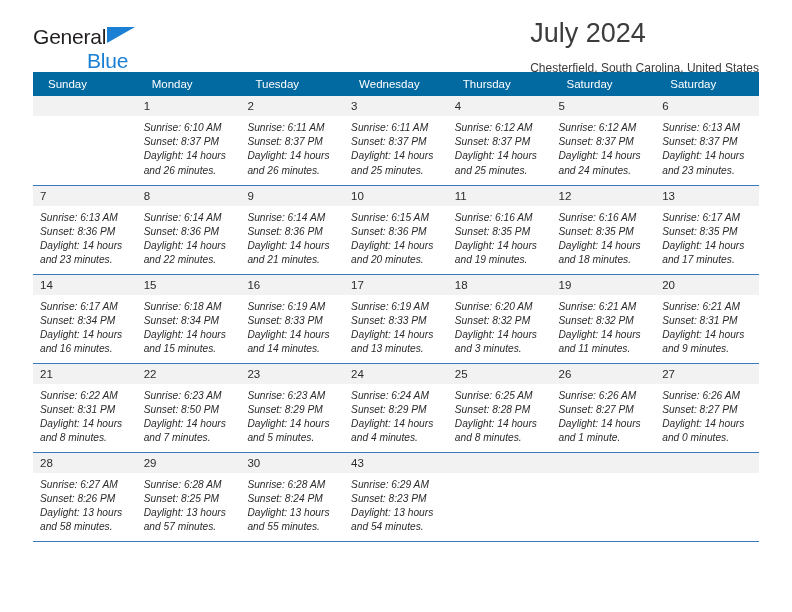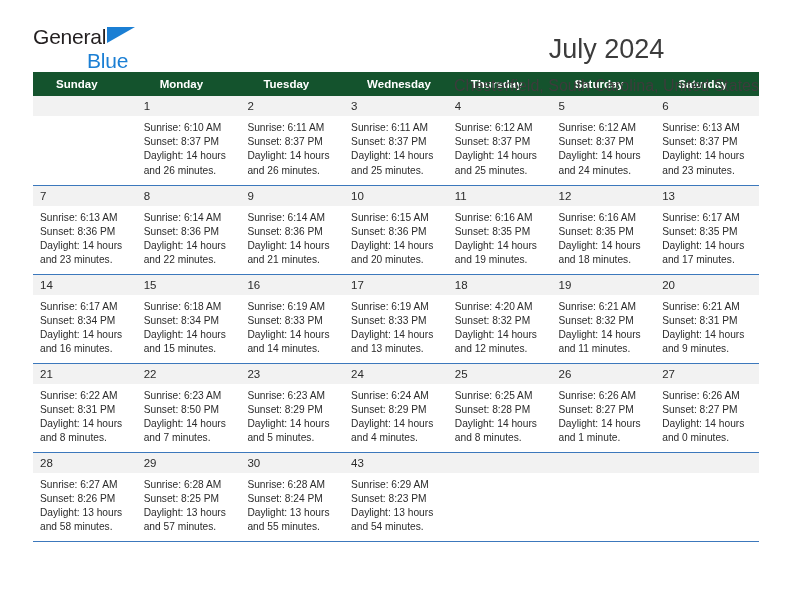--- a/index.html
+++ b/index.html
@@ -51,51 +51,51 @@
   .logo-row2 {
     margin-top: 3px;
     margin-left: 54px;
     font-size: 21px;
     color: #1b7fd4;
     letter-spacing: -0.2px;
   }
   .title-block {
     position: absolute;
     right: 0;
-    top: 16px;
-    text-align: center;
+    top: 0;
+    text-align: left;
   }
   .cal-title {
     font-size: 27px;
     color: #3c3c3c;
     line-height: 1.1;
     margin-top: 19px;
     font-weight: normal;
   }
   .cal-sub {
-    font-size: 16px;
+    font-size: 12px;
     color: #3c3c3c;
     margin-top: 12px;
     font-weight: normal;
   }
 
   
   .calendar {
     margin: 0 33px;
     width: 726px;
     border-collapse: collapse;
     table-layout: fixed;
   }
   .calendar th {
-    background: #14532d;
+    background: #0369a1;
     color: #ffffff;
     font-size: 11.5px;
-    font-weight: bold;
+    font-weight: normal;
     text-align: left;
-    padding: 6px 0 6px 23px;
+    padding: 6px 0 6px 15px;
     height: 22px;
     border: none;
   }
   .calendar td {
     vertical-align: top;
     padding: 0;
     border-bottom: 1.6px solid #3c78bc;
     height: 89px;
   }
   .daynum {
@@ -107,20 +107,21 @@
     line-height: 12px;
   }
   .daynum.empty {
     color: transparent;
   }
   .details {
     padding: 5px 6px 0 7px;
     font-size: 10.2px;
     line-height: 14.2px;
     color: #2b2b2b;
+    font-style: italic;
   }
   .details div { white-space: nowrap; }
   td.blank .daynum { background: #f2f2f2; }
 </style>
 </head>
 <body>
 
 <div class="page">
 
   <div class="top">
@@ -310,24 +311,24 @@
             <div class="details">
               <div>Sunrise: 6:19 AM</div>
               <div>Sunset: 8:33 PM</div>
               <div>Daylight: 14 hours</div>
               <div>and 13 minutes.</div>
             </div>
           </td>
           <td>
             <div class="daynum">18</div>
             <div class="details">
-              <div>Sunrise: 4:20 AM</div>
+              <div>Sunrise: 6:20 AM</div>
               <div>Sunset: 8:32 PM</div>
               <div>Daylight: 14 hours</div>
-              <div>and 12 minutes.</div>
+              <div>and 3 minutes.</div>
             </div>
           </td>
           <td>
             <div class="daynum">19</div>
             <div class="details">
               <div>Sunrise: 6:21 AM</div>
               <div>Sunset: 8:32 PM</div>
               <div>Daylight: 14 hours</div>
               <div>and 11 minutes.</div>
             </div>

